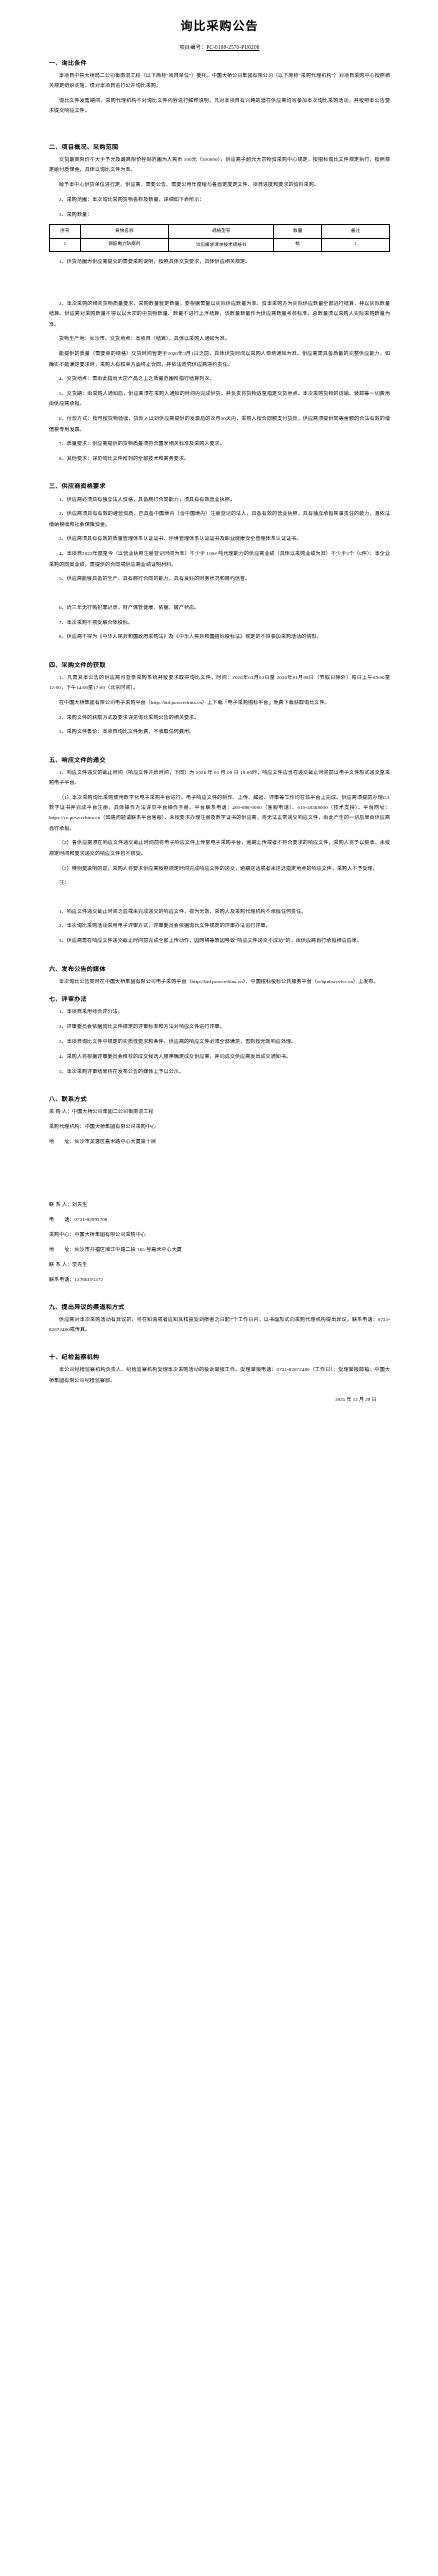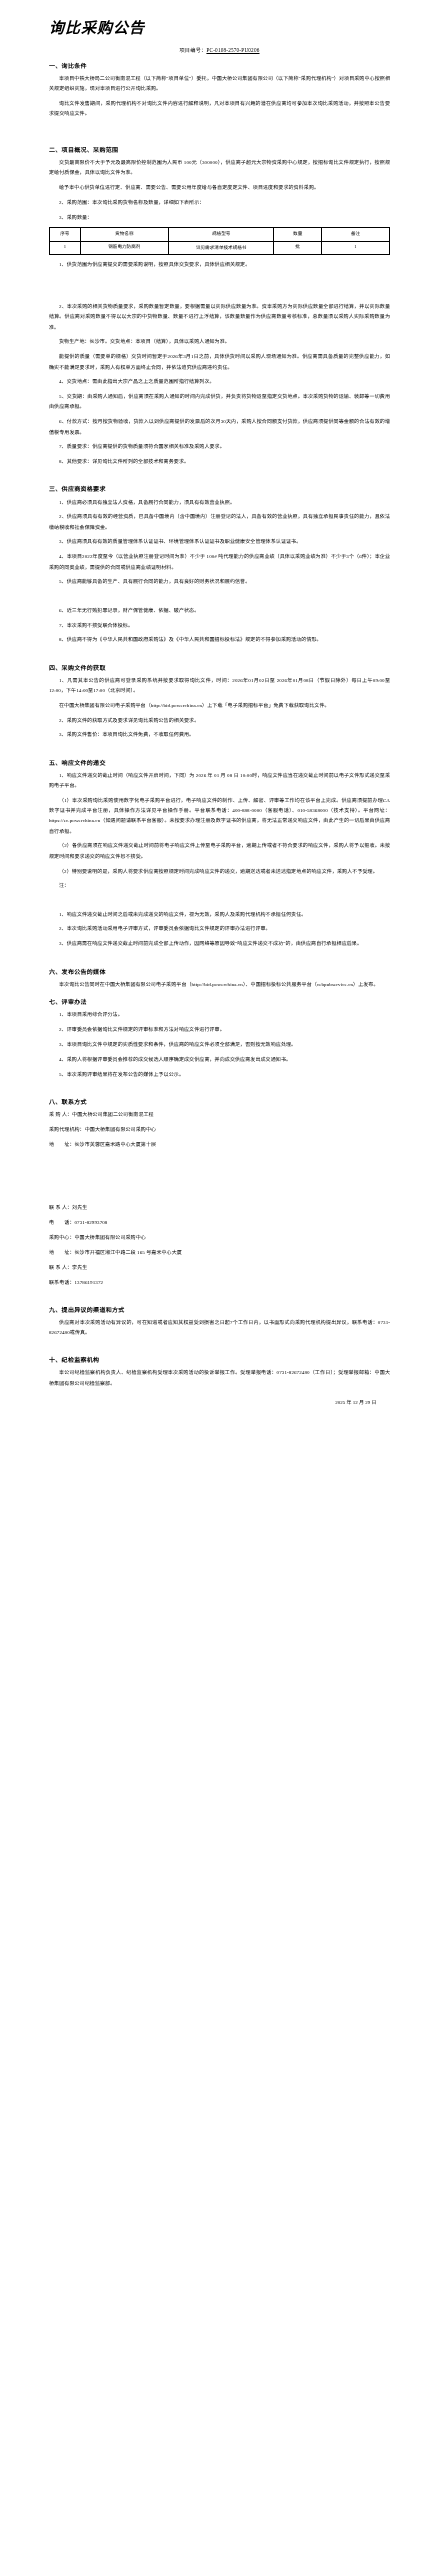--- a/index.html
+++ b/index.html
@@ -11,26 +11,26 @@
     color:#000;
   }
   .page{
     width:439px;
     min-height:3393px;
     box-sizing:border-box;
     padding:13.4px 49px 20.6px 49px;
     position:relative;
   }
   .doc-title{
-    font-size:15px;
+    text-align:center;
+    font-size:12px;
     font-weight:bold;
     letter-spacing:1px;
     margin:3.1px 0 8.2px 0;
     font-family:"Liberation Serif", serif;
-    font-style:italic;
   }
   .proj-no{
     text-align:center;
     font-size:5.2px;
     margin-bottom:8.2px;
     letter-spacing:0.2px;
   }
   h2.sec{
     font-size:6px;
     font-weight:bold;

